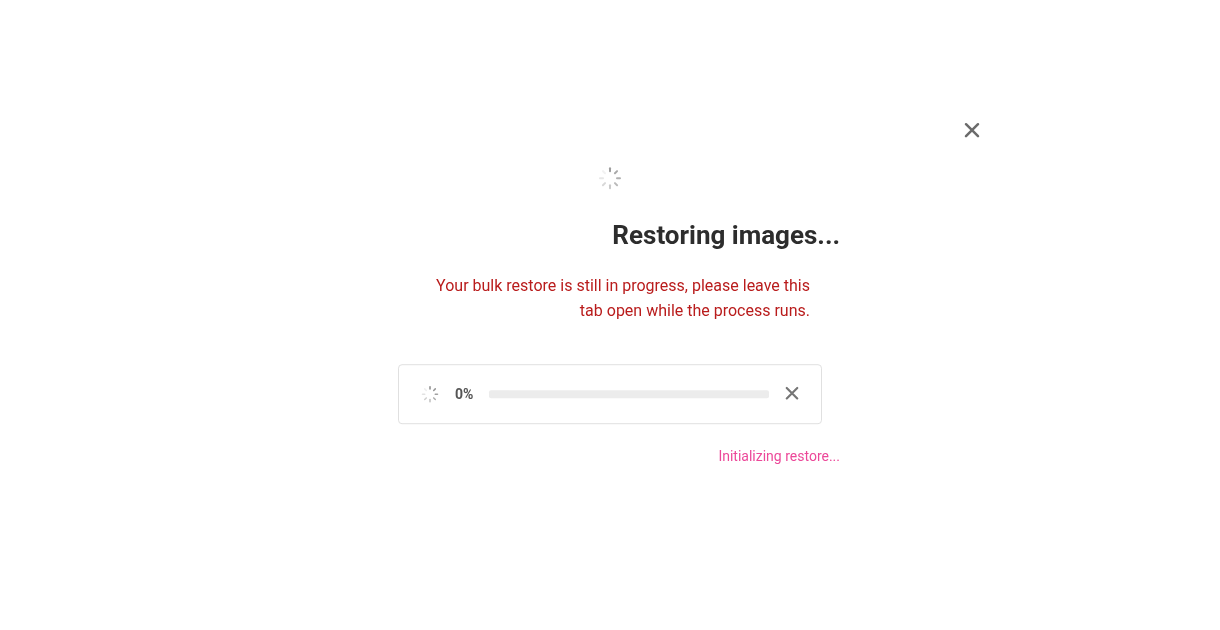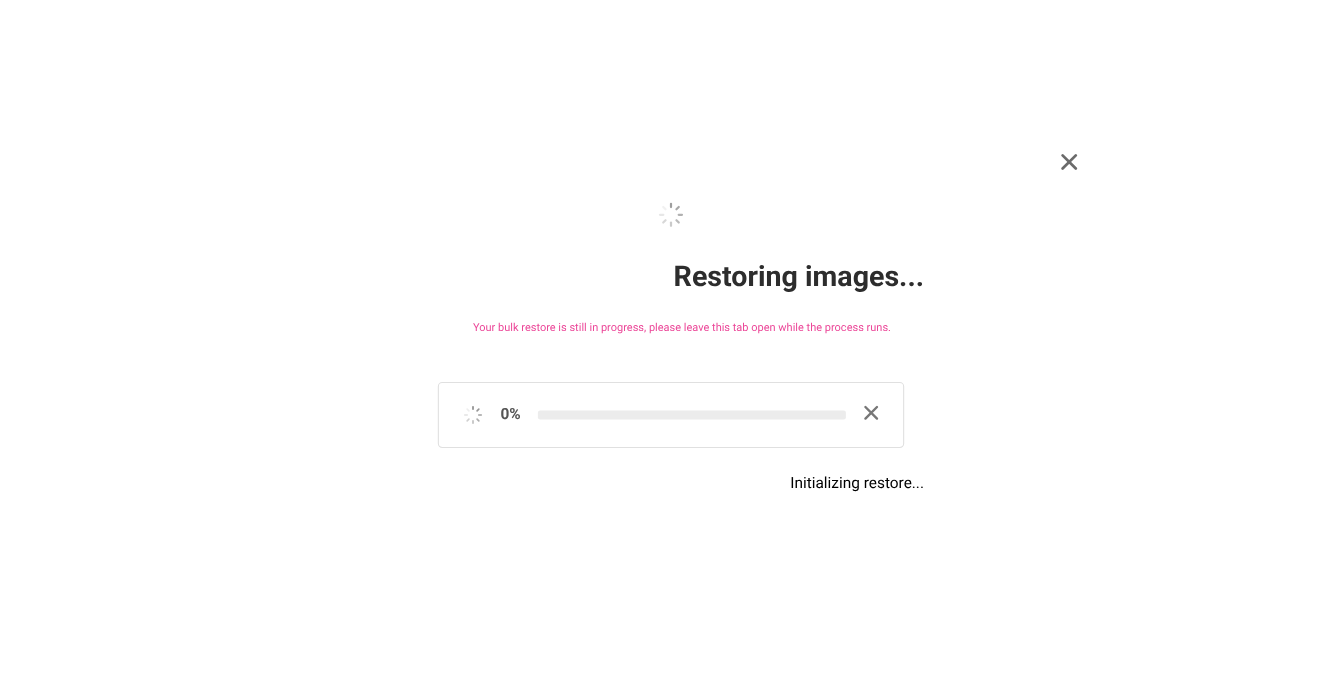--- a/index.html
+++ b/index.html
@@ -38,22 +38,22 @@
       height: 24px;
       color: #9e9e9e;
     }
     .title {
       font-size: 26px;
       font-weight: 700;
       color: #2d2d2d;
       margin-bottom: 24px;
     }
     .description {
-      font-size: 10px;
-      color: #ec4899;
+      font-size: 16px;
+      color: #b91c1c;
       line-height: 1.55;
       margin-bottom: 40px;
       padding: 0 30px;
     }
     .progress-card {
       border: 1px solid #e0e0e0;
       border-radius: 4px;
       padding: 20px 22px;
       display: flex;
       align-items: center;
@@ -88,21 +88,21 @@
     .cancel-x {
       cursor: pointer;
       color: #777;
       font-size: 18px;
       font-weight: 700;
       line-height: 1;
       flex-shrink: 0;
     }
     .status {
       font-size: 14px;
-      color: #000000;
+      color: #ec4899;
     }
     @keyframes spin {
       from { transform: rotate(0deg); }
       to { transform: rotate(360deg); }
     }
     .spin-anim {
       animation: spin 1.2s linear infinite;
       transform-origin: center;
     }
     svg.spinner-svg {

